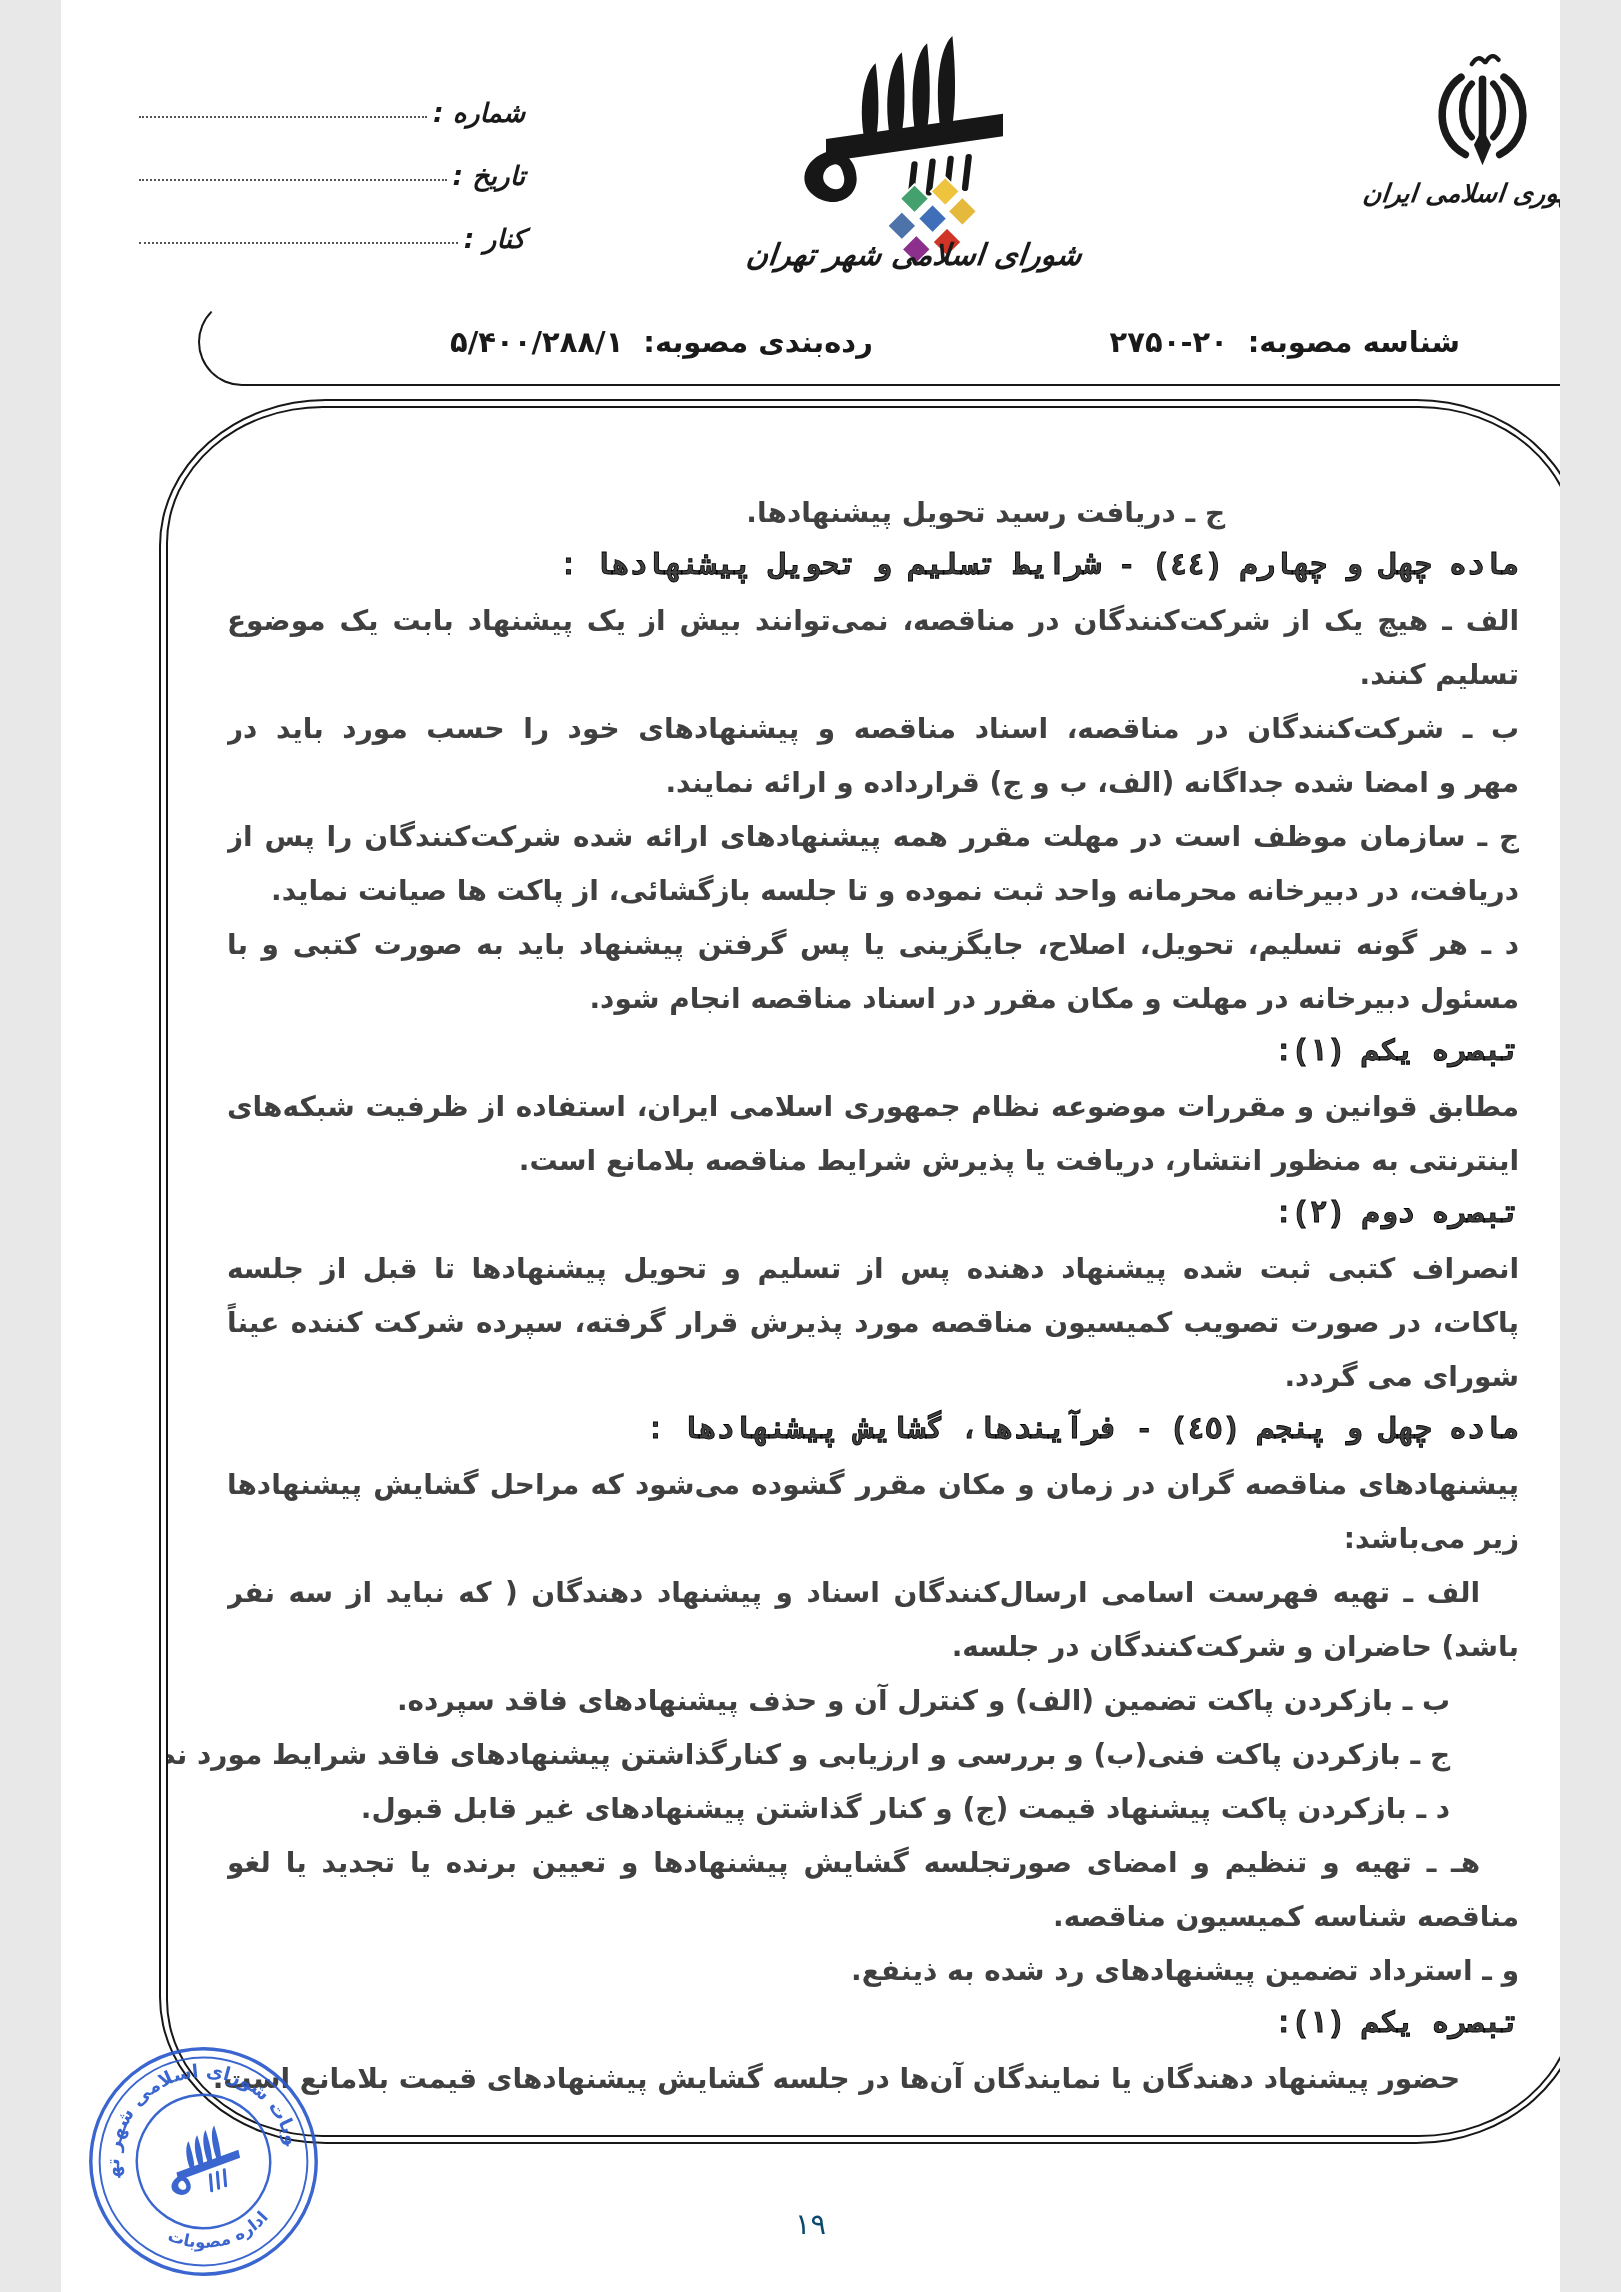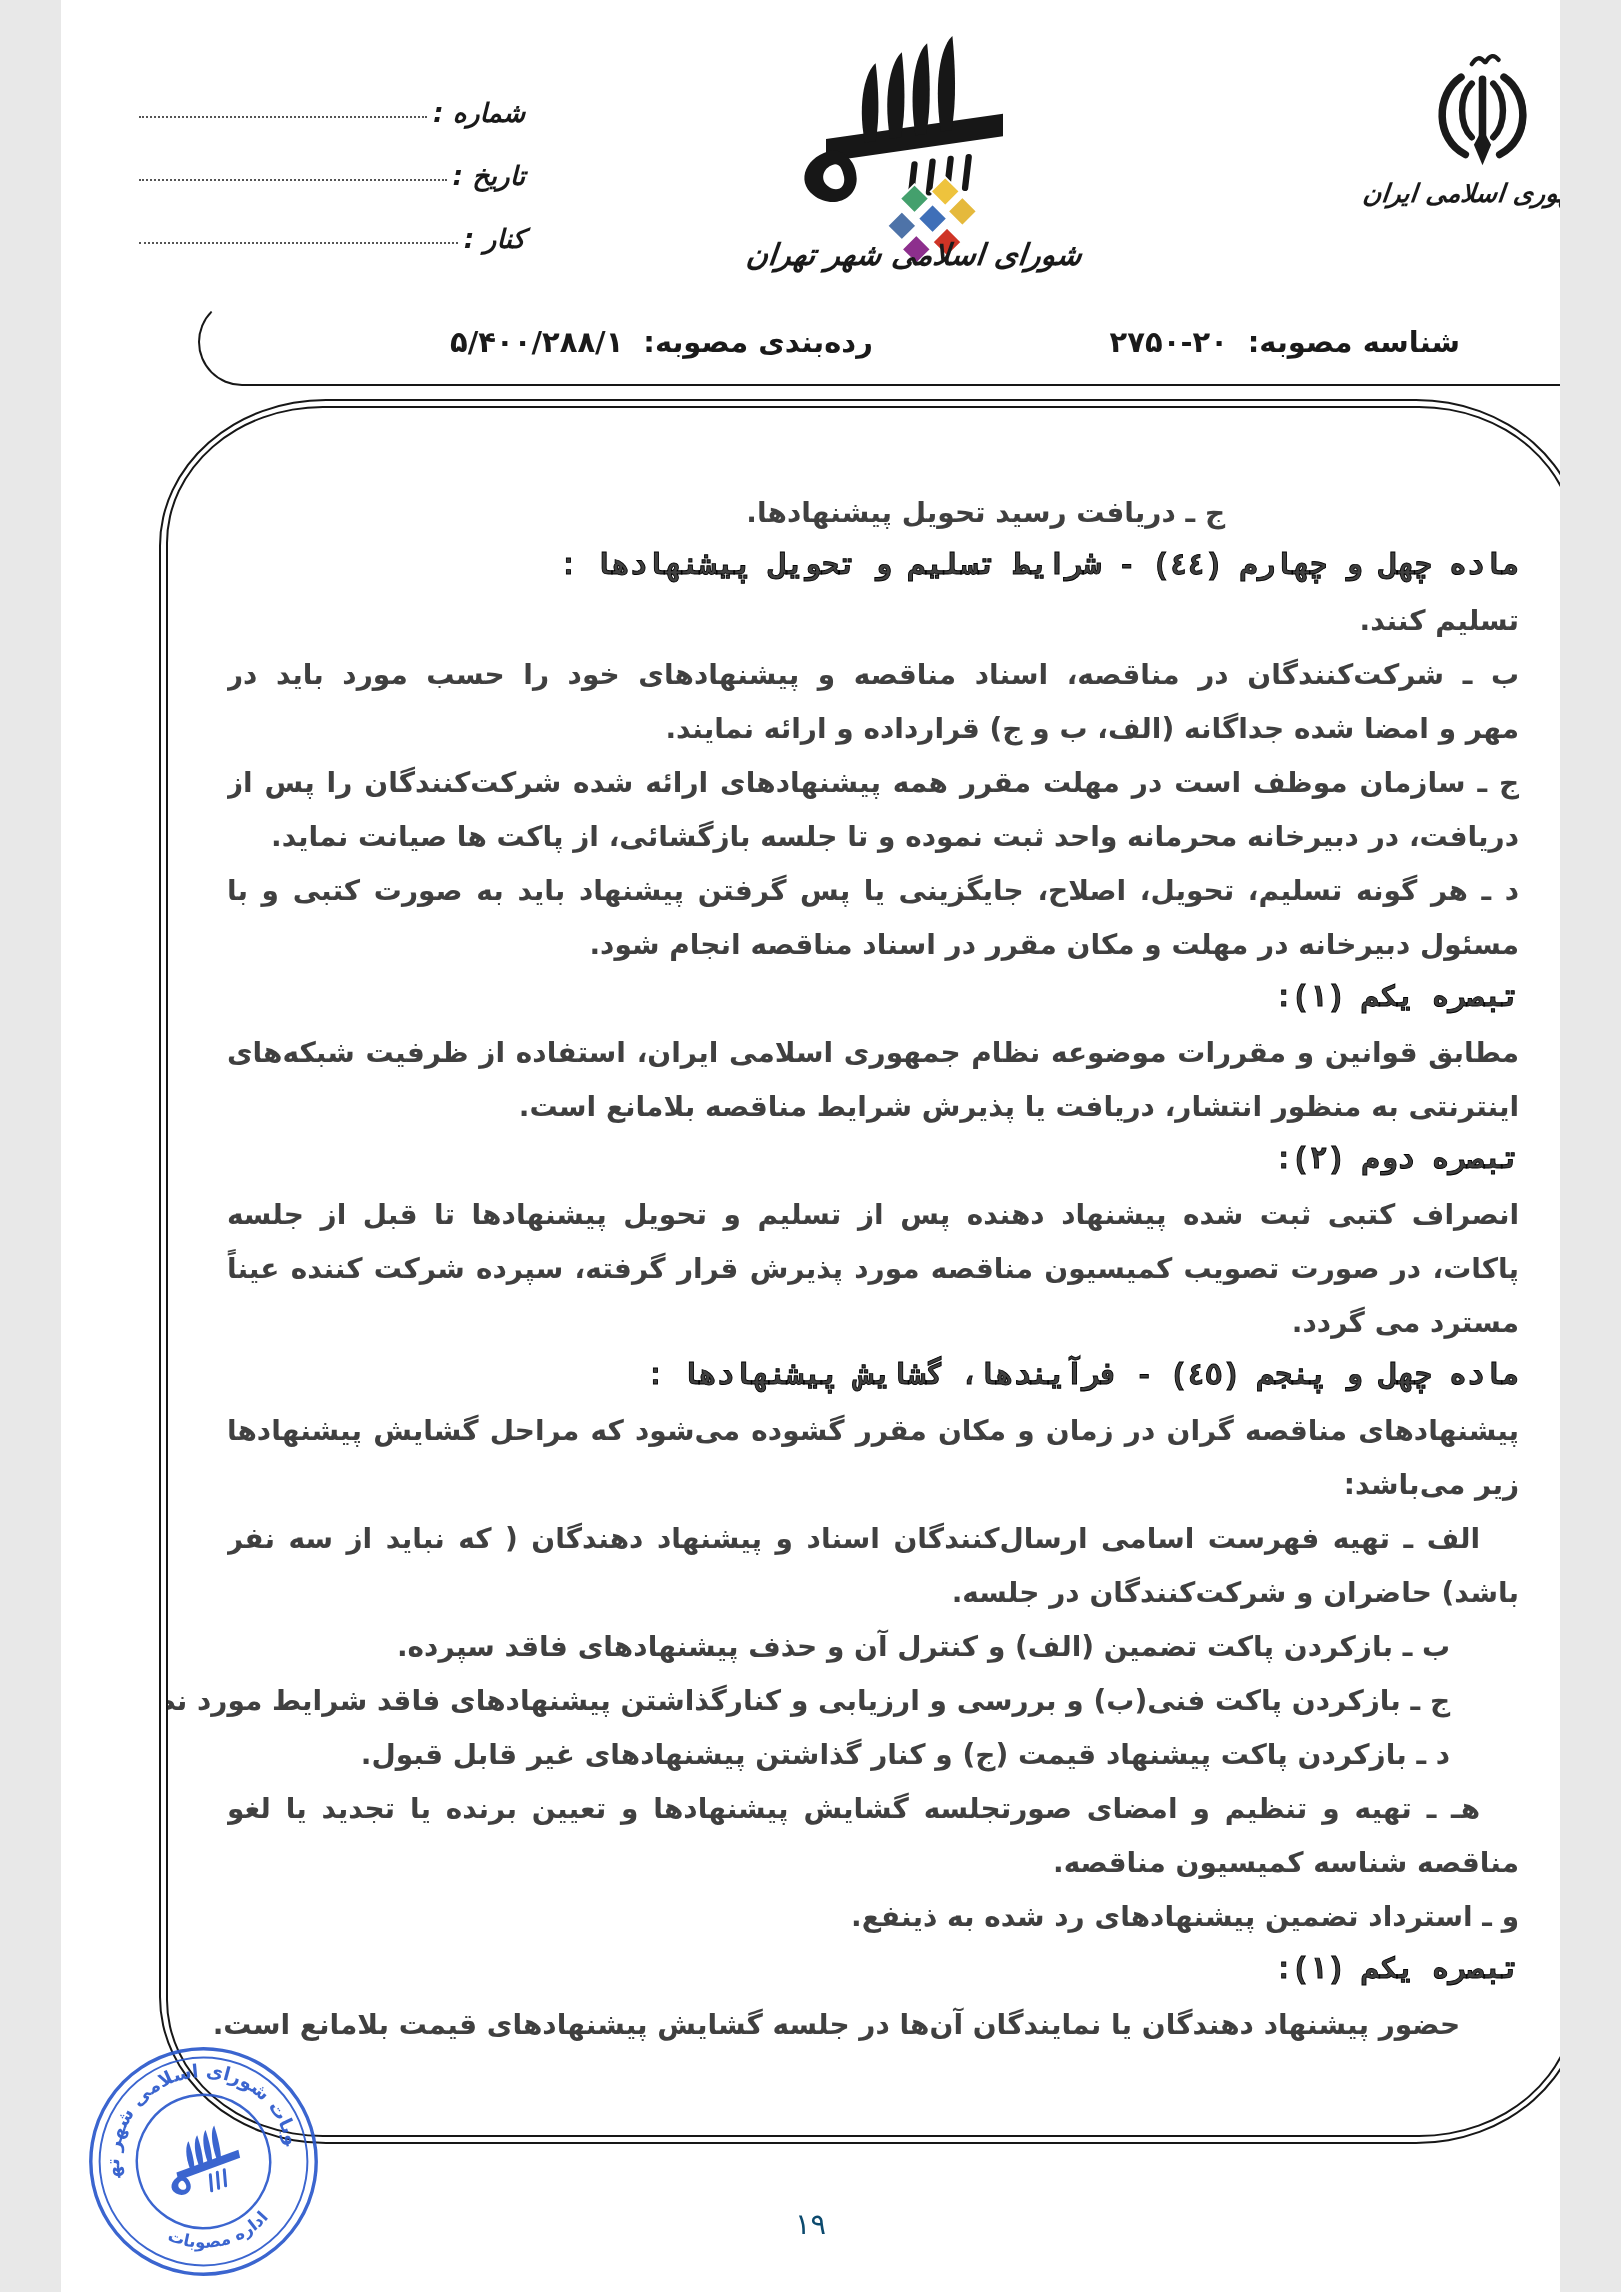--- a/index.html
+++ b/index.html
@@ -132,34 +132,35 @@
     <span>
       <span>رده‌بندی مصوبه:</span>
       <span class="val">۵/۴۰۰/۲۸۸/۱</span>
     </span>
   </div>
 
   <div class="frame-outer">
     <div class="frame-inner" id="body-lines">
         <div class="bl r" style="padding-right: 294px;">ج ـ دریافت رسید تحویل پیشنهادها.</div>
         <div class="bl r hb">ماده چهل و چهارم (٤٤) - شرایط تسلیم و تحویل پیشنهادها :</div>
+        <div class="bl j">الف ـ هیچ یک از شرکت‌کنندگان در مناقصه، نمی‌توانند بیش از یک پیشنهاد بابت یک موضوع</div>
         <div class="bl r">تسلیم کنند.</div>
         <div class="bl j">ب ـ شرکت‌کنندگان در مناقصه، اسناد مناقصه و پیشنهادهای خود را حسب مورد باید در پاکت‌های</div>
         <div class="bl c">مهر و امضا شده جداگانه (الف، ب و ج) قرارداده و ارائه نمایند.</div>
         <div class="bl j">ج ـ سازمان موظف است در مهلت مقرر همه پیشنهادهای ارائه شده شرکت‌کنندگان را پس از</div>
         <div class="bl r">دریافت، در دبیرخانه محرمانه واحد ثبت نموده و تا جلسه بازگشائی، از پاکت ها صیانت نماید.</div>
         <div class="bl j">د ـ هر گونه تسلیم، تحویل، اصلاح، جایگزینی یا پس گرفتن پیشنهاد باید به صورت کتبی و با مجوز</div>
         <div class="bl c">مسئول دبیرخانه در مهلت و مکان مقرر در اسناد مناقصه انجام شود.</div>
         <div class="bl r hb">تبصره یکم (۱):</div>
         <div class="bl j">مطابق قوانین و مقررات موضوعه نظام جمهوری اسلامی ایران، استفاده از ظرفیت شبکه‌های مجازی</div>
         <div class="bl c">اینترنتی به منظور انتشار، دریافت یا پذیرش شرایط مناقصه بلامانع است.</div>
         <div class="bl r hb">تبصره دوم (۲):</div>
         <div class="bl j">انصراف کتبی ثبت شده پیشنهاد دهنده پس از تسلیم و تحویل پیشنهادها تا قبل از جلسه بازگشایی</div>
         <div class="bl j">پاکات، در صورت تصویب کمیسیون مناقصه مورد پذیرش قرار گرفته، سپرده شرکت کننده عیناً</div>
-        <div class="bl r">مسترد می گردد.</div>
+        <div class="bl r">شورای می گردد.</div>
         <div class="bl r hb">ماده چهل و پنجم (٤٥) - فرآیندها، گشایش پیشنهادها :</div>
         <div class="bl j">پیشنهادهای مناقصه گران در زمان و مکان مقرر گشوده می‌شود که مراحل گشایش پیشنهادها به شرح</div>
         <div class="bl r">زیر می‌باشد:</div>
         <div class="bl j" style="padding-right: 39px;">الف ـ تهیه فهرست اسامی ارسال‌کنندگان اسناد و پیشنهاد دهندگان ( که نباید از سه نفر کمتر</div>
         <div class="bl c">باشد) حاضران و شرکت‌کنندگان در جلسه.</div>
         <div class="bl r" style="padding-right: 69px;">ب ـ بازکردن پاکت تضمین (الف) و کنترل آن و حذف پیشنهادهای فاقد سپرده.</div>
         <div class="bl r" style="padding-right: 69px;">ج ـ  بازکردن پاکت فنی(ب) و بررسی و ارزیابی و کنارگذاشتن پیشنهادهای فاقد شرایط مورد نظر فنی.</div>
         <div class="bl r" style="padding-right: 69px;">د ـ  بازکردن پاکت پیشنهاد قیمت (ج) و کنار گذاشتن پیشنهادهای غیر قابل قبول.</div>
         <div class="bl j" style="padding-right: 39px;">هـ ـ  تهیه و تنظیم و امضای صورتجلسه گشایش پیشنهادها و تعیین برنده یا تجدید یا لغو</div>
         <div class="bl c">مناقصه شناسه کمیسیون مناقصه.</div>

